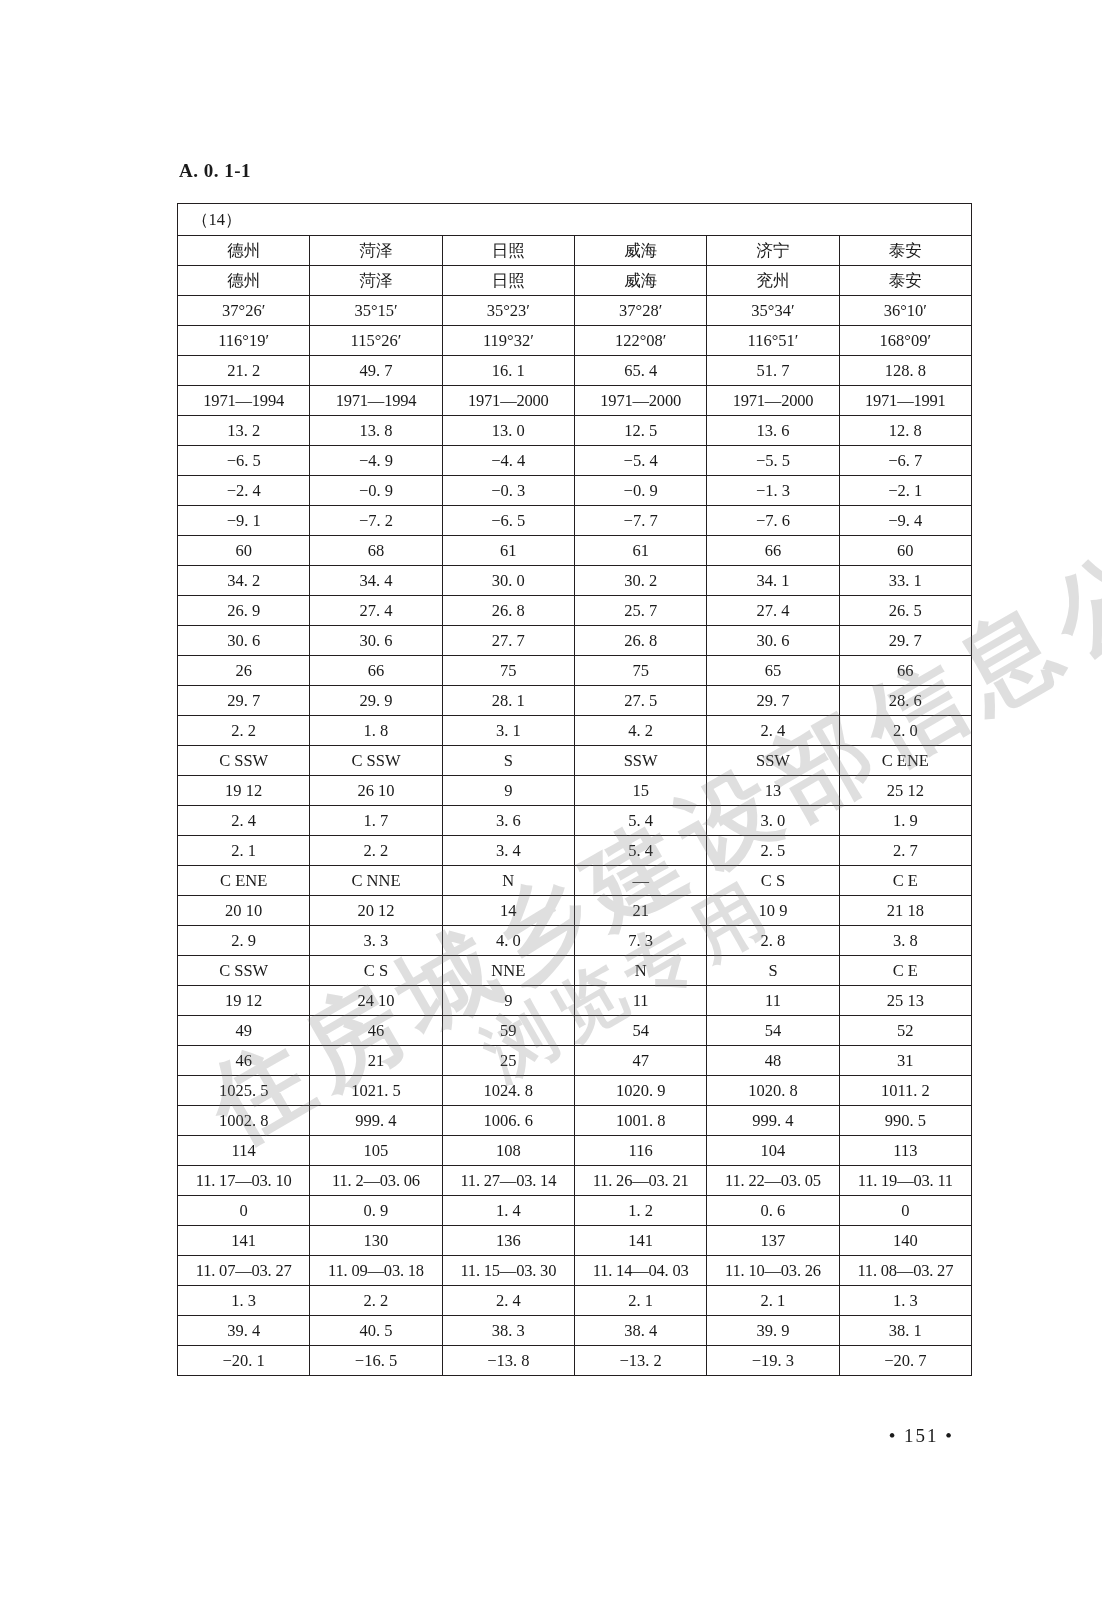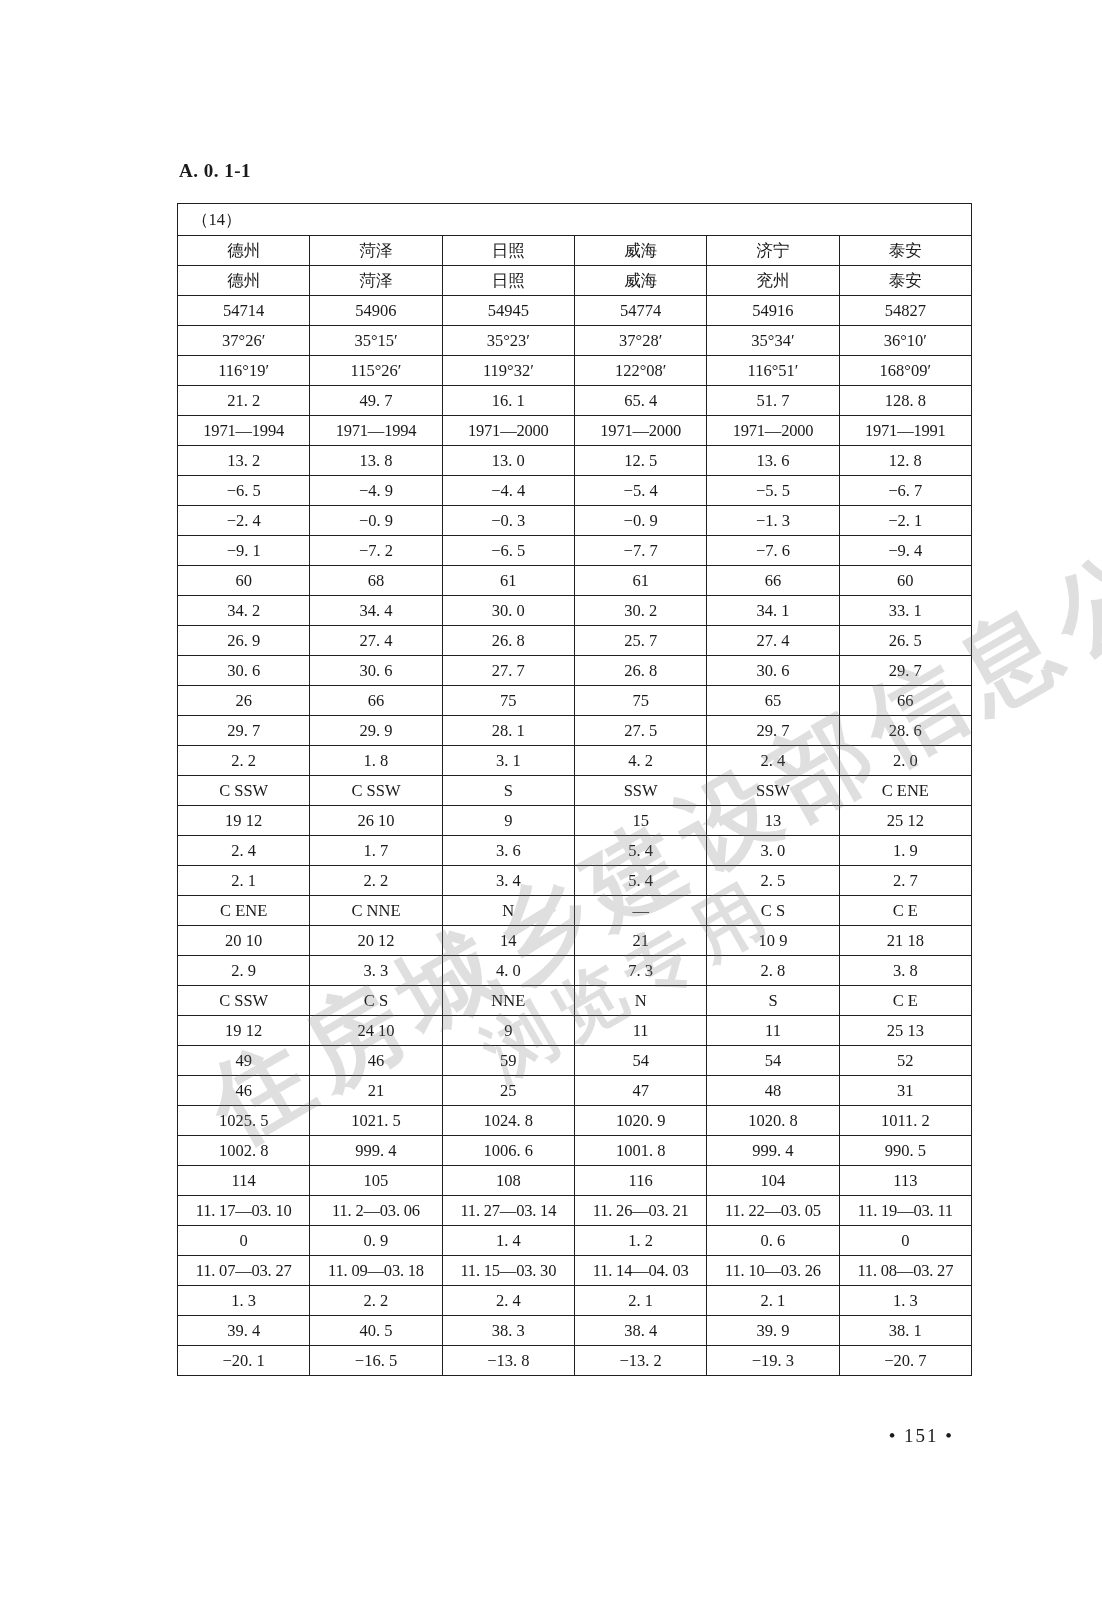--- a/index.html
+++ b/index.html
@@ -129,28 +129,20 @@
           </tr>
           <tr>
             <td class="cjk">德州</td>
             <td class="cjk">菏泽</td>
             <td class="cjk">日照</td>
             <td class="cjk">威海</td>
             <td class="cjk">兖州</td>
             <td class="cjk">泰安</td>
           </tr>
           <tr>
-            <td class="">54714</td>
-            <td class="">54906</td>
-            <td class="">54945</td>
-            <td class="">54774</td>
-            <td class="">54916</td>
-            <td class="">54827</td>
-          </tr>
-          <tr>
             <td class="">37°26′</td>
             <td class="">35°15′</td>
             <td class="">35°23′</td>
             <td class="">37°28′</td>
             <td class="">35°34′</td>
             <td class="">36°10′</td>
           </tr>
           <tr>
             <td class="">116°19′</td>
             <td class="">115°26′</td>
@@ -385,20 +377,28 @@
           </tr>
           <tr>
             <td class="">0</td>
             <td class="">0. 9</td>
             <td class="">1. 4</td>
             <td class="">1. 2</td>
             <td class="">0. 6</td>
             <td class="">0</td>
           </tr>
           <tr>
+            <td class="">141</td>
+            <td class="">130</td>
+            <td class="">136</td>
+            <td class="">141</td>
+            <td class="">137</td>
+            <td class="">140</td>
+          </tr>
+          <tr>
             <td class="tight">11. 07—03. 27</td>
             <td class="tight">11. 09—03. 18</td>
             <td class="tight">11. 15—03. 30</td>
             <td class="tight">11. 14—04. 03</td>
             <td class="tight">11. 10—03. 26</td>
             <td class="tight">11. 08—03. 27</td>
           </tr>
           <tr>
             <td class="">1. 3</td>
             <td class="">2. 2</td>

